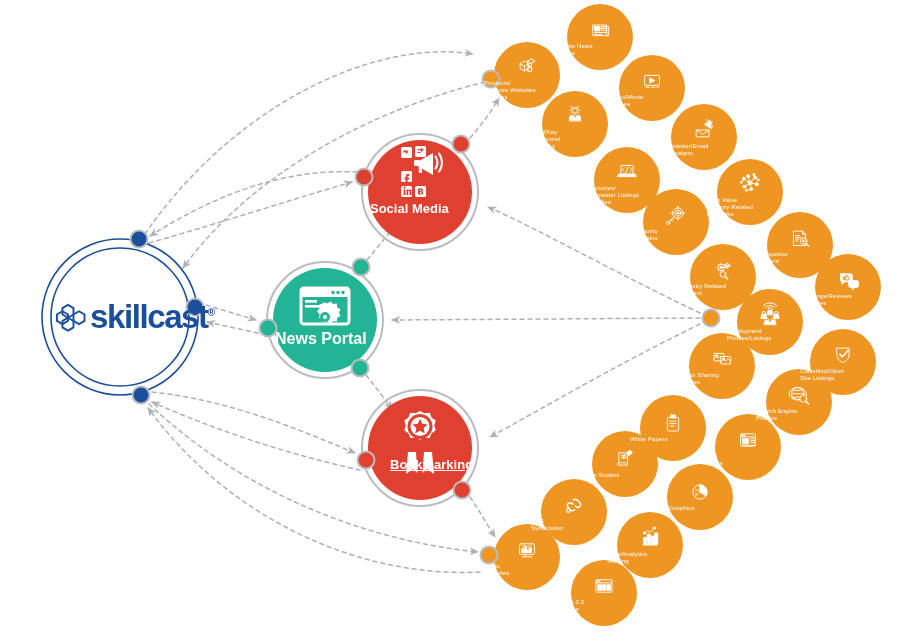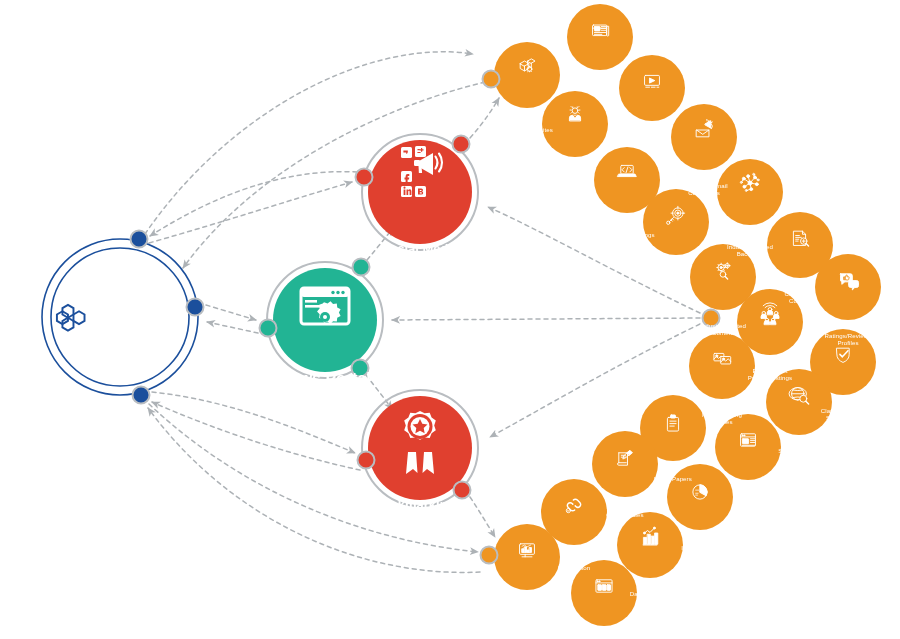--- a/index.html
+++ b/index.html
@@ -1,22 +1,22 @@
 <!DOCTYPE html>
 <html><head>
 <meta charset="utf-8">
 <style>
   html,body{margin:0;padding:0;background:#ffffff;}
   body{width:900px;height:639px;overflow:hidden;font-family:"Liberation Sans",sans-serif;}
   #stage{position:relative;width:900px;height:639px;background:#fff;}
   svg#canvas{position:absolute;left:0;top:0;width:900px;height:639px;}
   .node-label{
-    position:absolute;text-align:center;color:#fff;
+    position:absolute;color:#fff;
     font-family:"Liberation Sans",sans-serif;
-    line-height:1.12;pointer-events:none;white-space:pre-line;margin-top:40px;
+    line-height:1.12;pointer-events:none;white-space:pre-line;
   }
   .orange-label{font-size:6.1px;letter-spacing:.1px;}
   .hub-label{font-weight:bold;}
   .hub-social{font-size:13px;}
   .hub-news{font-size:16px;}
   .hub-book{font-size:13px;}
   .logo-text{
     position:absolute;color:#1B4F9C;font-weight:bold;
     font-size:33px;letter-spacing:-1.4px;
     font-family:"Liberation Sans",sans-serif;
@@ -415,24 +415,25 @@
         </g>
       </g>
 
     <g>
       <circle cx="491" cy="79" r="8.5" fill="#EF9522" stroke="#B9BDC1" stroke-width="2"></circle>
       <circle cx="489" cy="555" r="8.5" fill="#EF9522" stroke="#B9BDC1" stroke-width="2"></circle>
       <circle cx="711" cy="318" r="8.5" fill="#EF9522" stroke="#B9BDC1" stroke-width="2"></circle>
     </g>
   </svg>
 
+  <div class="logo-text" style="left:90px;top:298px;"><span>skillcast</span><span class="logo-reg">®</span></div>
 
   <div class="node-label hub-label hub-social" style="left:370px;top:202px;width:100px;">Social Media</div>
   <div class="node-label hub-label hub-news" style="left:275px;top:330px;width:100px;">News Portal</div>
-  <div class="node-label hub-label hub-book" style="left:364px;top:458px;width:100px;">Bookmarking</div>
+  <div class="node-label hub-label hub-book" style="left:390px;top:458px;width:100px;text-decoration:underline;">Bookmarking</div>
 
   <div id="orange-labels">
       <div class="node-label orange-label" style="width: 86px; left: 484px; top: 80px;">Products/
 Services Websites
 &amp; Pages</div>
       <div class="node-label orange-label" style="width: 86px; left: 557px; top: 43px;">Onsite News
 Pages</div>
       <div class="node-label orange-label" style="width: 86px; left: 609px; top: 94px;">Video/Movie
 Profiles</div>
       <div class="node-label orange-label" style="width: 86px; left: 532px; top: 129px;">Staff/Key

